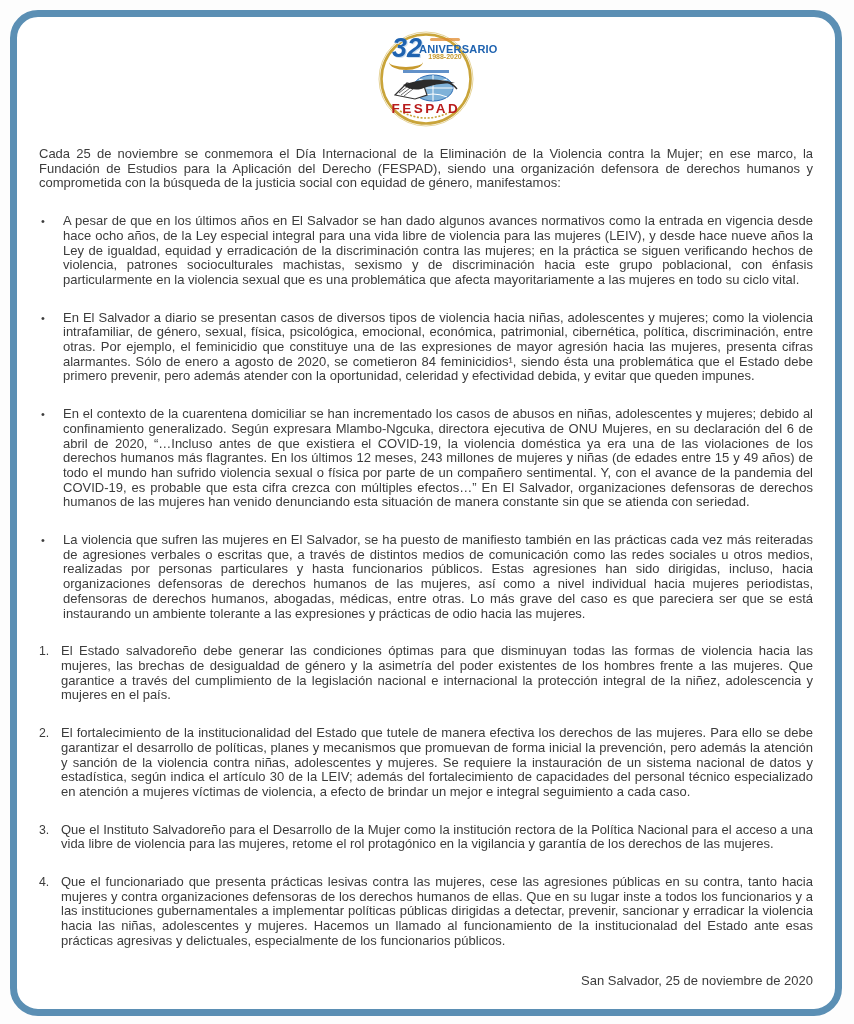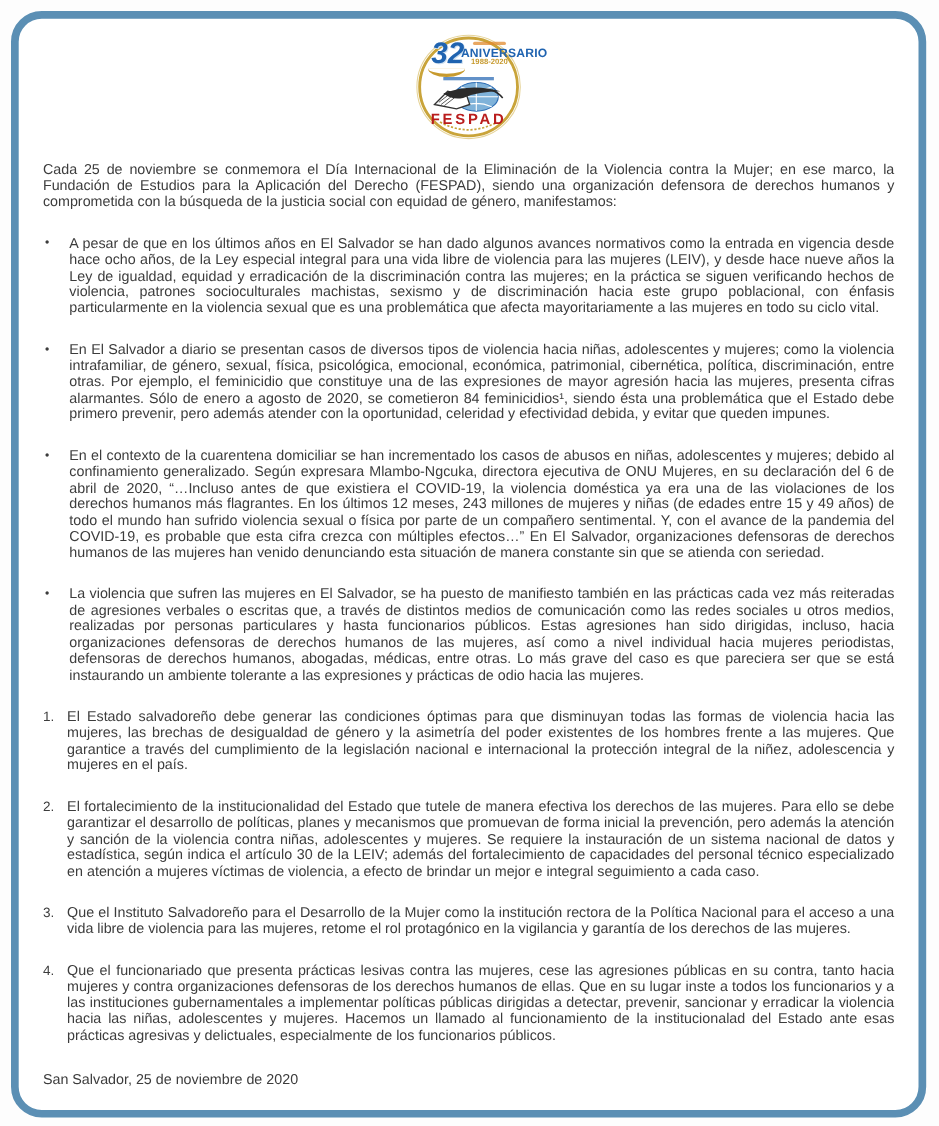--- a/index.html
+++ b/index.html
@@ -46,21 +46,21 @@
     flex:none;margin:6px 0 11px;text-align:center;
     font-size:14.8px;font-weight:bold;color:#3e8ec6;
   }
   p{margin:0;font-size:13px;line-height:14.7px;text-align:justify;}
   .gap{margin-top:11px;}
   .row{display:flex;align-items:flex-start;}
   .row .marker{flex:none;width:22px;font-size:12.3px;line-height:14.7px;}
   .row .marker.bullet{font-size:11px;padding-left:2px;}
   .row p{flex:1;}
   .demands-intro{text-align:left;}
-  .dateline{text-align:left;margin-top:13px;}
+  .dateline{text-align:right;margin-top:13px;}
   .footnote-rule{
     border:none;border-top:1.5px solid #9aa4ac;
     margin:12px -6px 4px;flex:none;
   }
   .footnote{font-size:10.8px;line-height:13.5px;font-style:italic;color:#4a4a4a;text-align:justify;}
   .fnlink{color:#3c3c3c;text-decoration:underline;cursor:pointer;word-break:break-all;}
   .spacer{flex:1;}
 </style>
 </head>
 <body>

